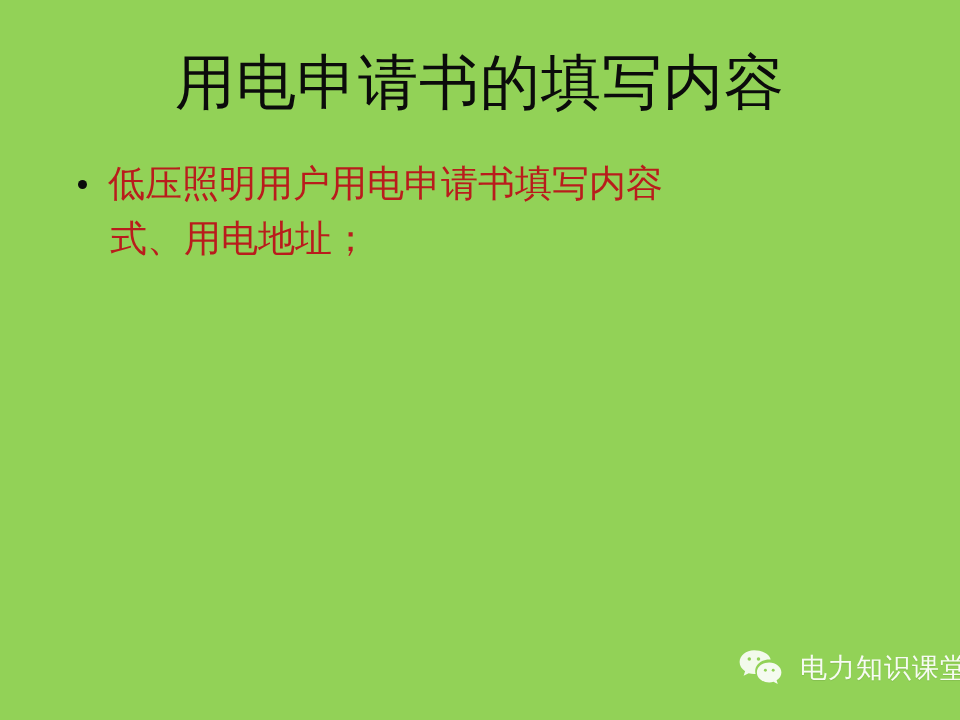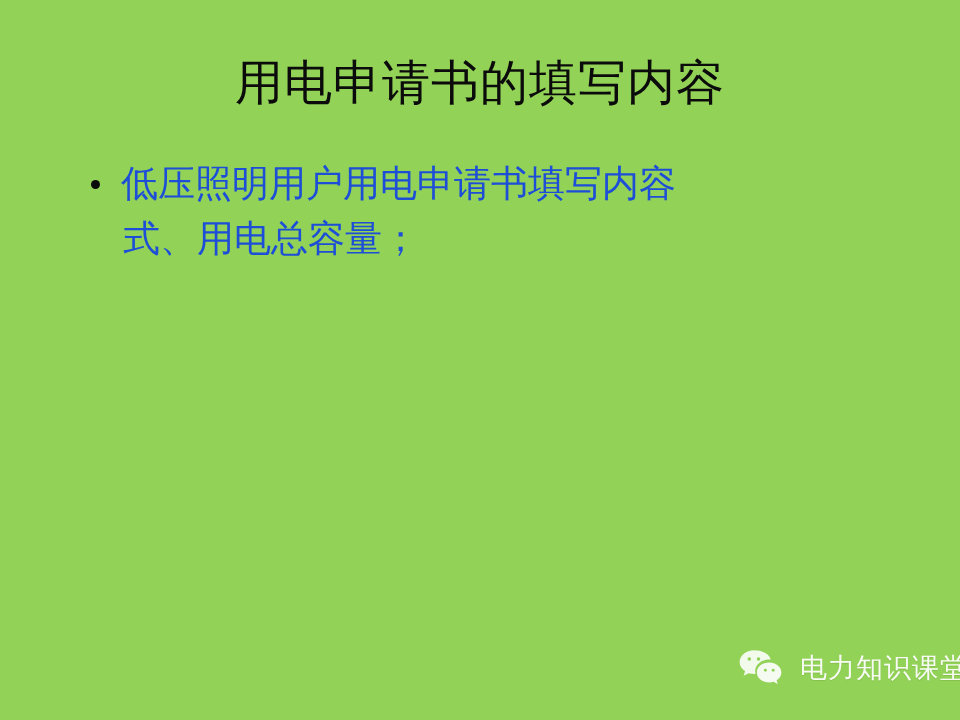--- a/index.html
+++ b/index.html
@@ -21,36 +21,36 @@
     box-sizing: border-box;
   }
 
   
   #slide-title {
     position: absolute;
     left: 0;
     top: 54px;
     width: 960px;
     text-align: center;
-    font-size: 48px;
+    font-size: 60px;
     line-height: 58px;
     letter-spacing: 1px;
     color: #0b0b0b;
     font-weight: 400;
     white-space: nowrap;
     font-family: "Liberation Serif", "DejaVu Serif", serif;
   }
 
   
   #body-block {
     position: absolute;
-    left: 83px;
+    left: 70px;
     top: 156px;
     width: 860px;
-    color: #1d4ed8;
+    color: #b91c1c;
     font-size: 37px;
     line-height: 55px;
     font-family: "Liberation Serif", "DejaVu Serif", serif;
   }
 
   .body-line {
     display: block;
     white-space: nowrap;
     height: 55px;
   }
@@ -122,21 +122,21 @@
 
   <div id="body-block">
 
     <div class="body-line bullet-line">
       <span class="bullet-dot"></span>
       <span>低压照明用户用电申请书填写内容</span>
     </div>
 
 
     <div class="body-line cont-line">
-      <span>式、用电总容量；</span>
+      <span>式、用电地址；</span>
     </div>
 
 
   </div>
 
   <div id="watermark">
     <svg id="wechat-icon" viewBox="0 0 46 40">
 
       <path d="M16.2 2.2C8.1 2.2 1.6 7.5 1.6 14.0c0 3.7 2.1 7.0 5.5 9.2L5.6 27.8l5.1-2.6c1.7 0.5 3.6 0.8 5.5 0.8 0.5 0 1.0 0 1.4-0.1 -0.3-0.9-0.4-1.9-0.4-2.9 0-6.4 6.3-11.6 14.0-11.6 0.5 0 1.0 0 1.5 0.1C31.5 6.0 24.6 2.2 16.2 2.2z" fill="#ffffff" opacity="0.95"></path>
       <circle cx="11.3" cy="11.0" r="1.75" fill="#92d257"></circle>

